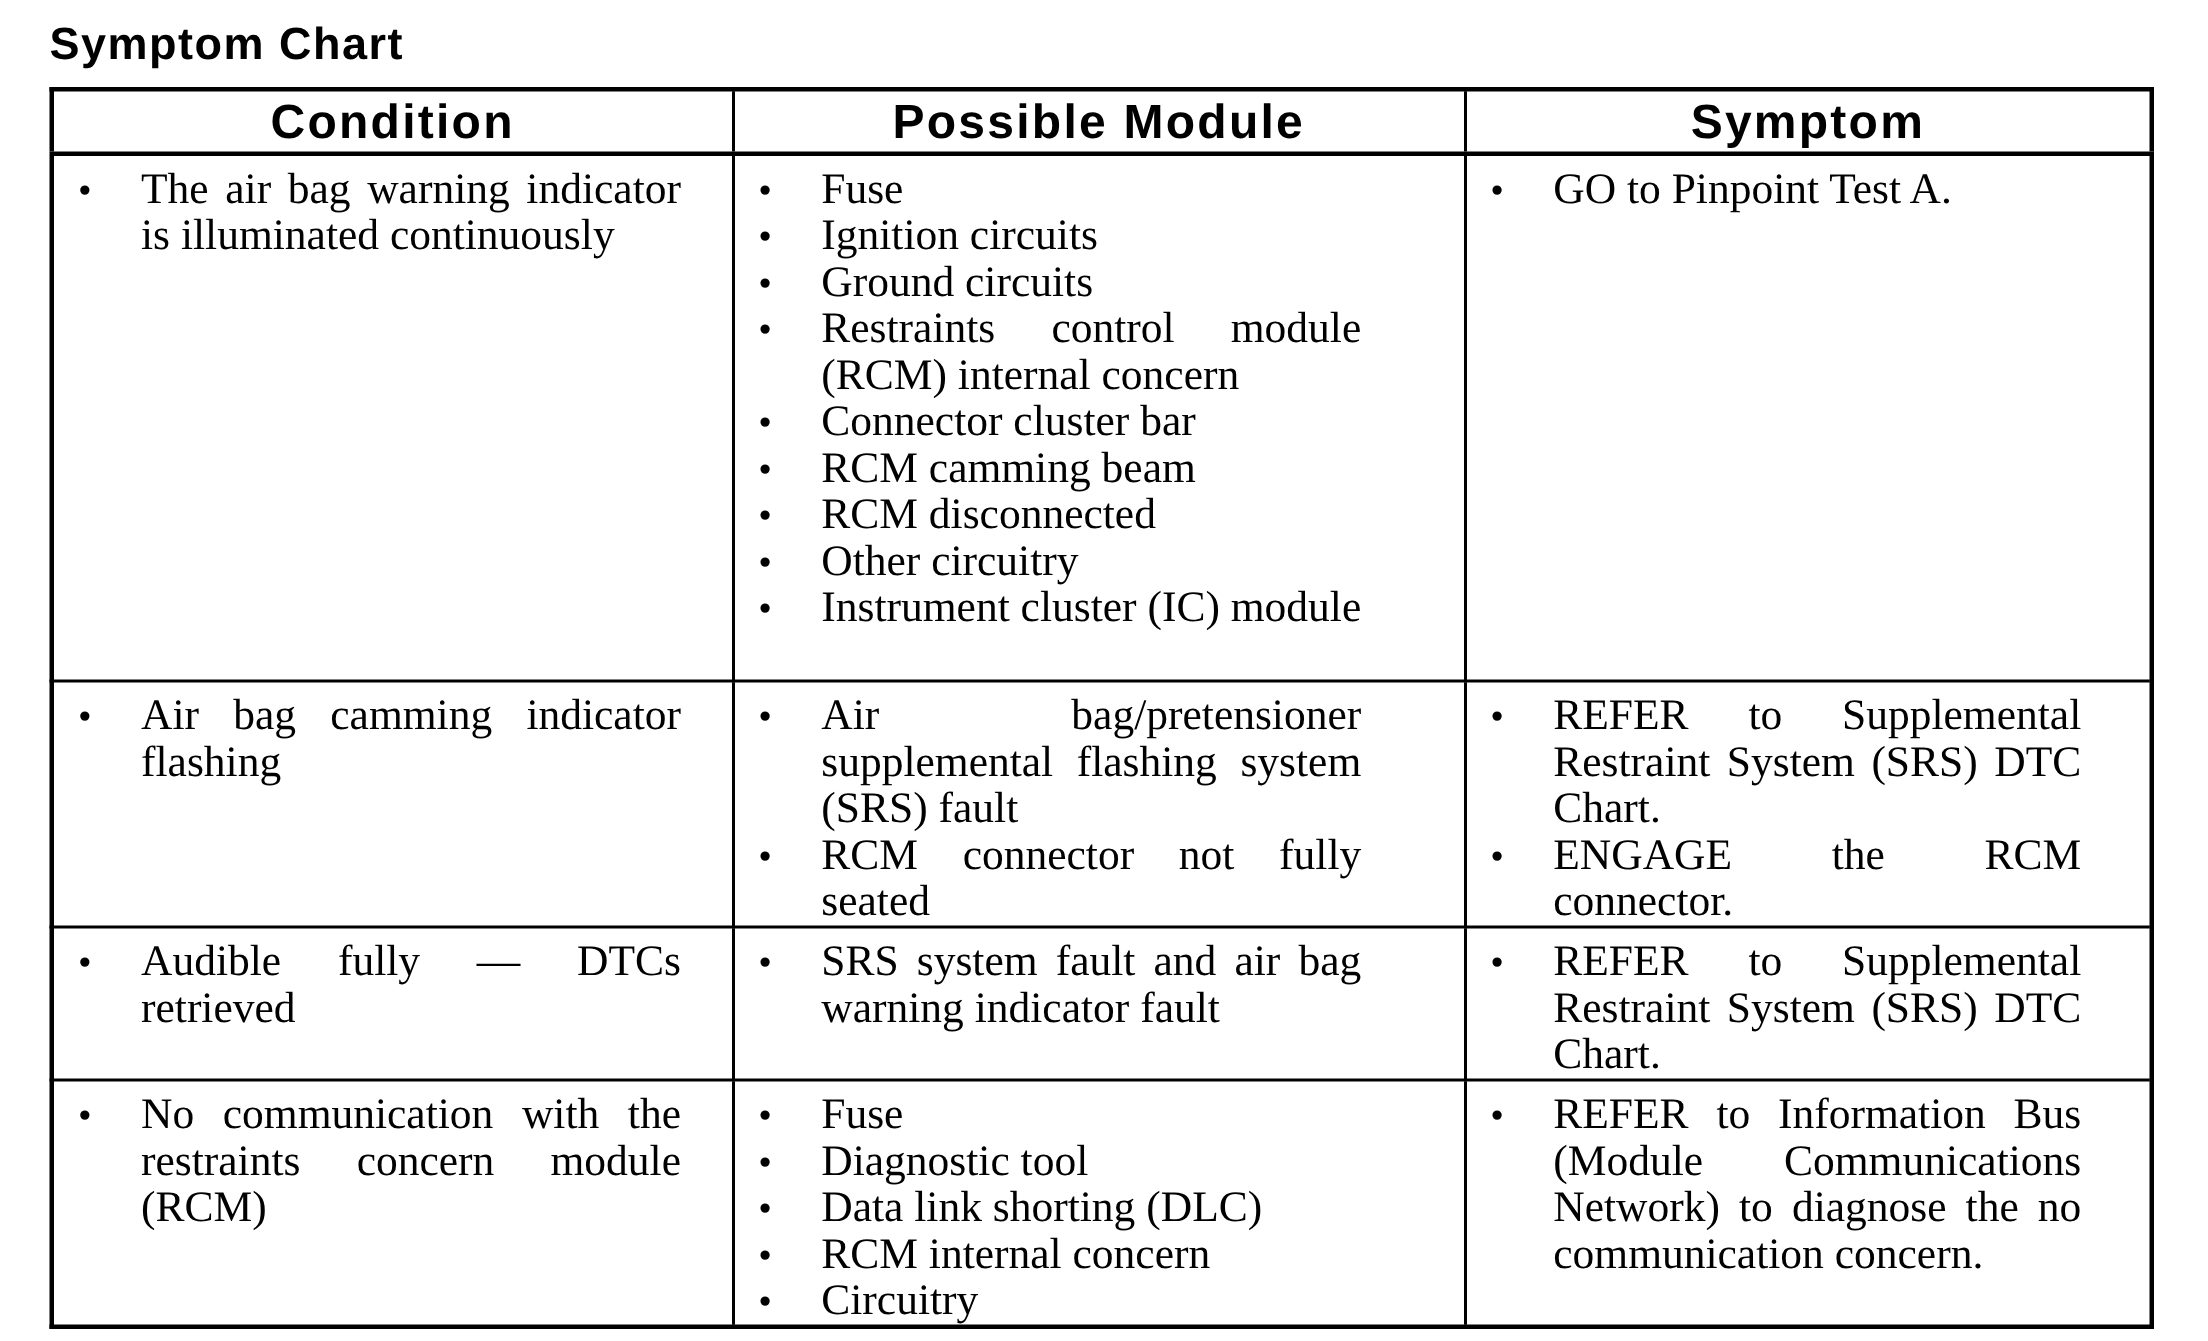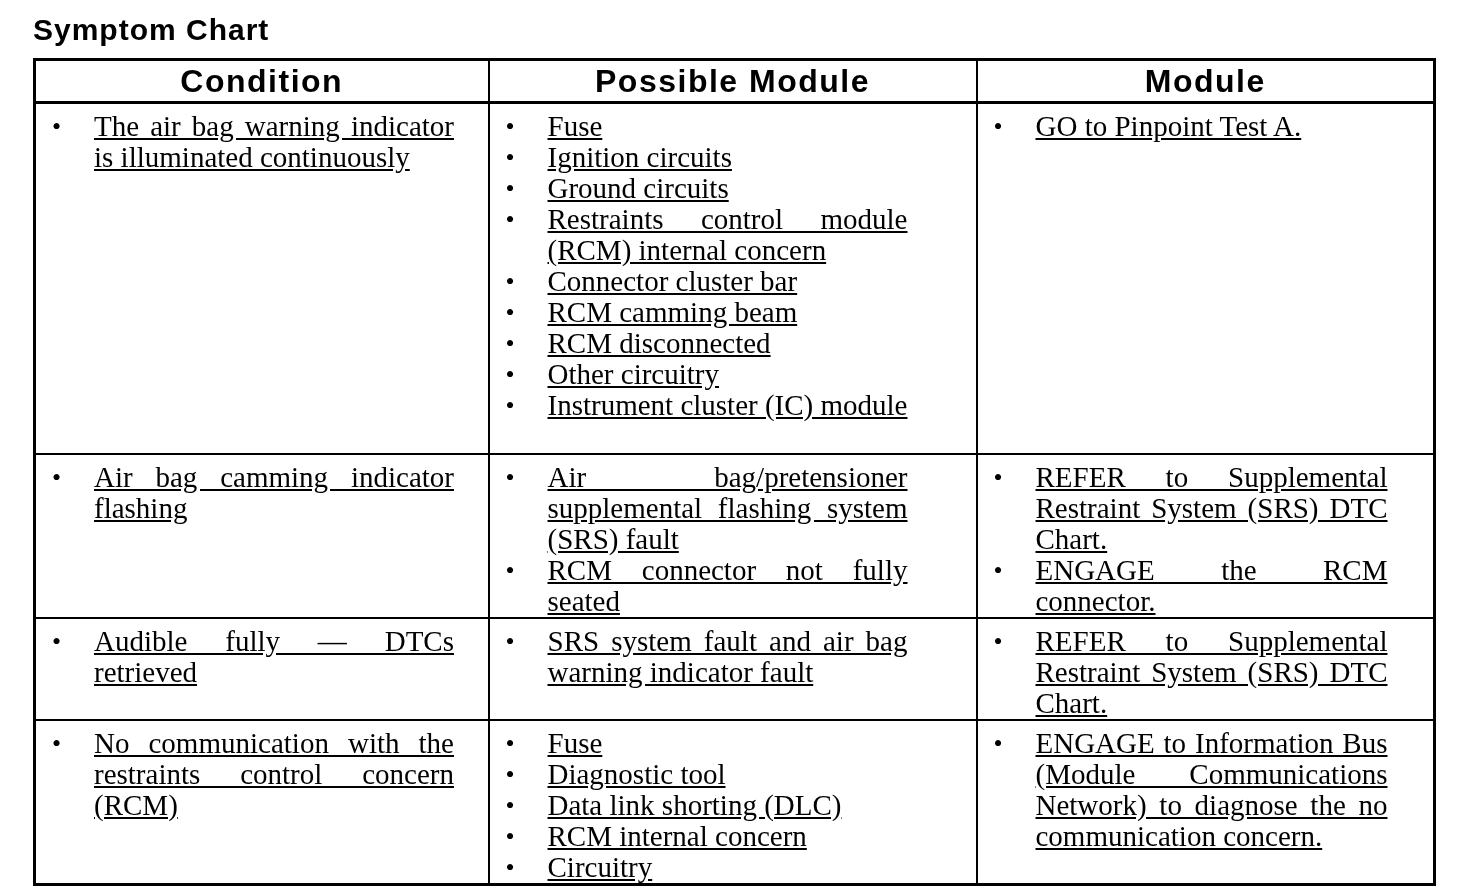--- a/index.html
+++ b/index.html
@@ -54,39 +54,38 @@
     line-height: 31px;
   }
   .bullet {
     flex: none;
     width: 42px;
     font-size: 26px;
   }
   .bt {
     flex: 1;
     text-align: justify;
-    text-decoration: underline;
   }
 </style>
 </head>
 <body>
 
 <div class="title">Symptom Chart</div>
 
 <table class="symptom">
   <colgroup>
     <col style="width:454px">
     <col style="width:488px">
     <col style="width:458px">
   </colgroup>
   <thead>
     <tr>
       <th>Condition</th>
       <th>Possible Module</th>
-      <th>Module</th>
+      <th>Symptom</th>
     </tr>
   </thead>
   <tbody>
       <tr style="height: 351px;">
         <td>
           <div class="cell col0">
             <div class="bullet-item">
               <span class="bullet">•</span>
               <span class="bt">The air bag warning indicator is illuminated continuously</span>
             </div>
@@ -199,21 +198,21 @@
               <span class="bt">REFER to Supplemental Restraint System (SRS) DTC Chart.</span>
             </div>
           </div>
         </td>
       </tr>
       <tr style="height: 164px;">
         <td>
           <div class="cell col0">
             <div class="bullet-item">
               <span class="bullet">•</span>
-              <span class="bt">No communication with the restraints control concern (RCM)</span>
+              <span class="bt">No communication with the restraints concern module (RCM)</span>
             </div>
           </div>
         </td>
         <td>
           <div class="cell col1">
             <div class="bullet-item">
               <span class="bullet">•</span>
               <span class="bt">Fuse</span>
             </div>
             <div class="bullet-item">
@@ -231,19 +230,19 @@
             <div class="bullet-item">
               <span class="bullet">•</span>
               <span class="bt">Circuitry</span>
             </div>
           </div>
         </td>
         <td>
           <div class="cell col2">
             <div class="bullet-item">
               <span class="bullet">•</span>
-              <span class="bt">ENGAGE to Information Bus (Module Communications Network) to diagnose the no communication concern.</span>
+              <span class="bt">REFER to Information Bus (Module Communications Network) to diagnose the no communication concern.</span>
             </div>
           </div>
         </td>
       </tr>
     </tbody>
 </table>
 
 </body></html>

